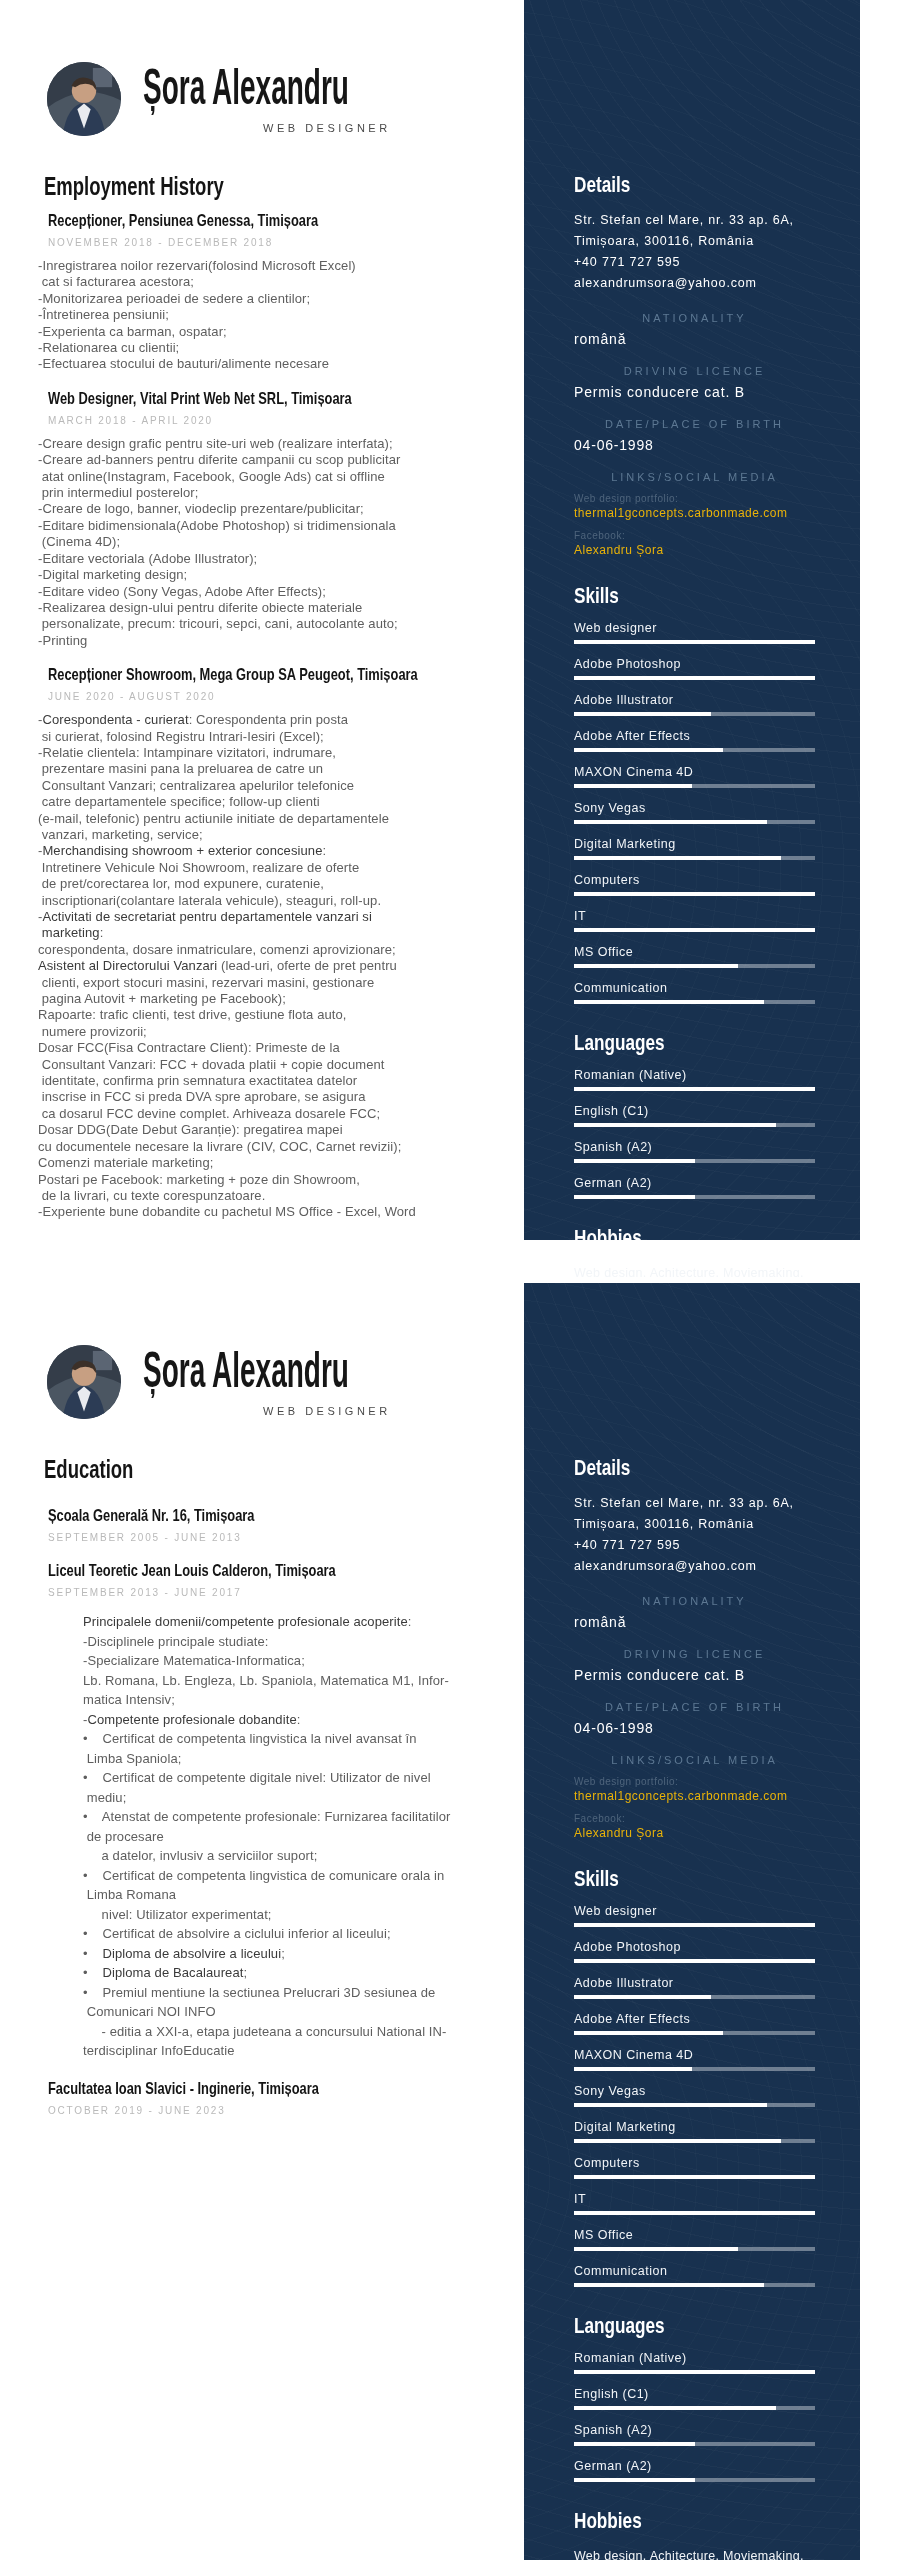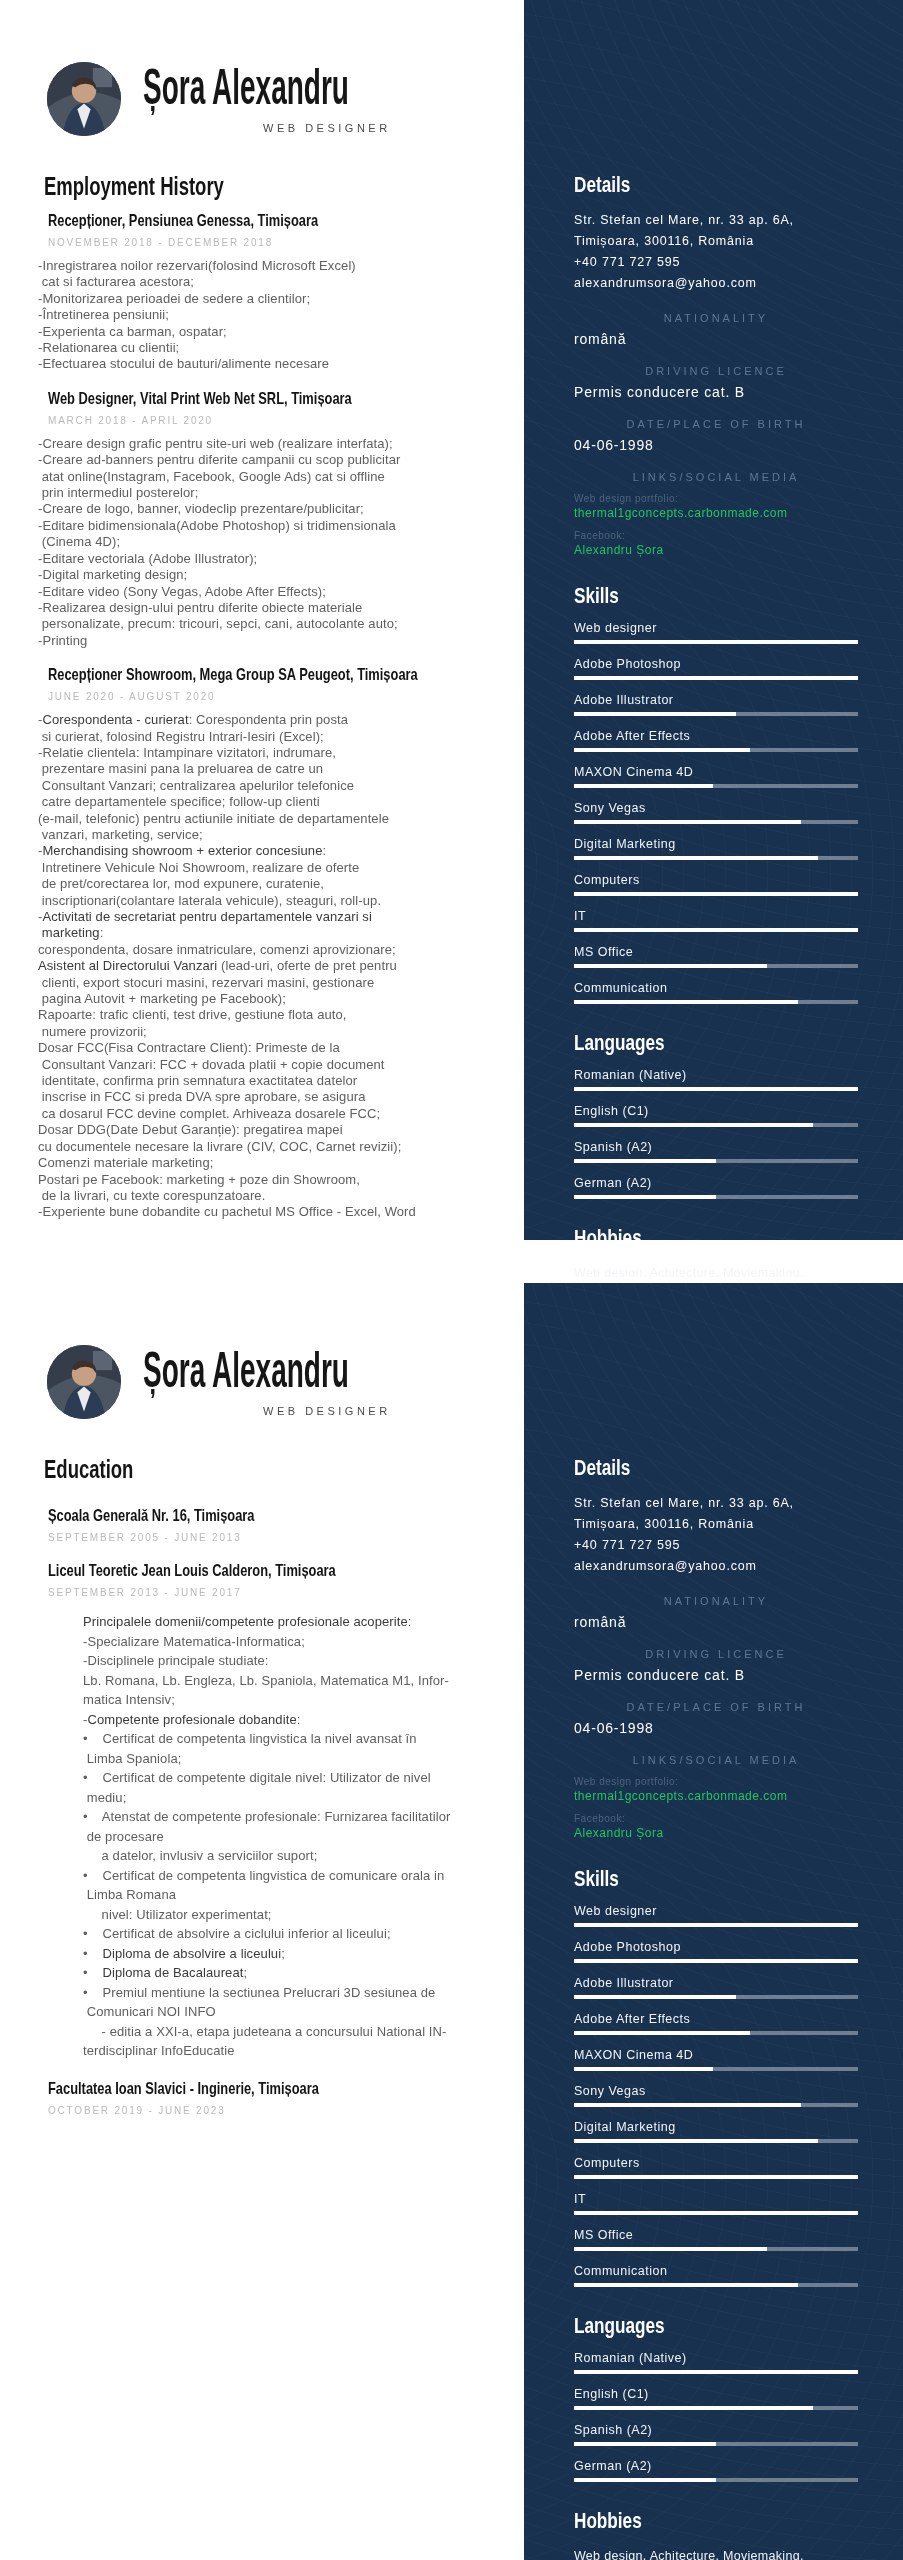--- a/index.html
+++ b/index.html
@@ -21,34 +21,34 @@
   .entry{margin-bottom:16px;}
   .edu-section .entry{margin-bottom:18px;}
   .entry-title{margin:0 0 0 10px;font-size:16.5px;font-weight:bold;color:#141414;font-stretch:condensed;transform:scaleX(0.78);transform-origin:0 50%;white-space:nowrap;}
   .period{margin:7px 0 10px 10px;font-size:10px;letter-spacing:1.8px;color:#b9b9b9;}
   .entry-body{margin-top:2px;}
   .edu-section .entry-body{margin-top:14px;}
   .line{font-size:13px;line-height:16.4px;color:#5e5e5e;white-space:pre-wrap;letter-spacing:0.1px;}
   .edu-line{line-height:19.5px;padding-left:45px;}
   .line b{font-weight:normal;color:#3a3a3a;}
   
-  .sidebar{position:absolute;left:524px;top:0;width:379px;background:#18314f;box-sizing:border-box;padding:172px 45px 16px 50px;color:#ffffff;}
+  .sidebar{position:absolute;left:524px;top:0;width:336px;background:#18314f;box-sizing:border-box;padding:172px 45px 16px 50px;color:#ffffff;}
   .page-1 .sidebar{height:1240px;}
   .page-2 .sidebar{height:1277px;}
   .sidebar::before{content:"";position:absolute;inset:0;pointer-events:none;opacity:0.6;background-image:
     repeating-radial-gradient(circle at 120% -10%, rgba(255,255,255,0.045) 0 1px, transparent 1px 16px),
     repeating-radial-gradient(circle at -30% 70%, rgba(255,255,255,0.035) 0 1px, transparent 1px 21px);}
   .sidebar > *{position:relative;}
   .sb-title{margin:0 0 12px 0;font-size:22px;font-weight:bold;color:#ffffff;font-stretch:condensed;transform:scaleX(0.78);transform-origin:0 50%;white-space:nowrap;}
   .sb-gap{margin-top:26px;}
   .sb-text{font-size:12.5px;line-height:21px;letter-spacing:0.8px;color:#ffffff;}
   .sb-label{margin-top:18px;font-size:11px;letter-spacing:3px;color:#5d7893;text-align:center;}
   .sb-value{margin-top:7px;font-size:14px;letter-spacing:0.8px;color:#ffffff;}
   .sb-linklabel{margin-top:10px;font-size:10px;letter-spacing:0.5px;color:#4e647c;}
-  .sb-linkvalue{margin-top:2px;font-size:12px;letter-spacing:0.5px;color:#22c55e;}
+  .sb-linkvalue{margin-top:2px;font-size:12px;letter-spacing:0.5px;color:#eab308;}
   .skill-row{margin-bottom:13px;}
   .skill-label{font-size:12.5px;letter-spacing:0.5px;margin-bottom:5px;color:#f2f5f8;}
   .skill-track{height:4px;background:rgba(255,255,255,0.38);}
   .skill-fill{height:4px;background:#ffffff;}
   .sb-hobbies{margin-top:2px;font-size:12.5px;line-height:20px;letter-spacing:0.3px;color:#f2f5f8;}
 </style>
 </head>
 <body>
 
 <div class="page page-1">
@@ -289,22 +289,22 @@
       <div>
           <div class="entry">
             <h3 class="entry-title">Școala Generală Nr. 16, Timișoara</h3>
             <div class="period">SEPTEMBER 2005 - JUNE 2013</div>
           </div>
           <div class="entry">
             <h3 class="entry-title">Liceul Teoretic Jean Louis Calderon, Timișoara</h3>
             <div class="period">SEPTEMBER 2013 - JUNE 2017</div>
             <div class="entry-body">
               <div class="line edu-line"><b>Principalele domenii/competente profesionale acoperite</b>:</div>
+              <div class="line edu-line">-Disciplinele principale studiate:</div>
               <div class="line edu-line">-Specializare Matematica-Informatica;</div>
-              <div class="line edu-line">-Disciplinele principale studiate:</div>
               <div class="line edu-line">Lb. Romana, Lb. Engleza, Lb. Spaniola, Matematica M1, Infor-</div>
               <div class="line edu-line">matica Intensiv;</div>
               <div class="line edu-line">-<b>Competente profesionale dobandite</b>:</div>
               <div class="line edu-line">•    Certificat de competenta lingvistica la nivel avansat în</div>
               <div class="line edu-line"> Limba Spaniola;</div>
               <div class="line edu-line">•    Certificat de competente digitale nivel: Utilizator de nivel</div>
               <div class="line edu-line"> mediu;</div>
               <div class="line edu-line">•    Atenstat de competente profesionale: Furnizarea facilitatilor</div>
               <div class="line edu-line"> de procesare</div>
               <div class="line edu-line">     a datelor, invlusiv a serviciilor suport;</div>

